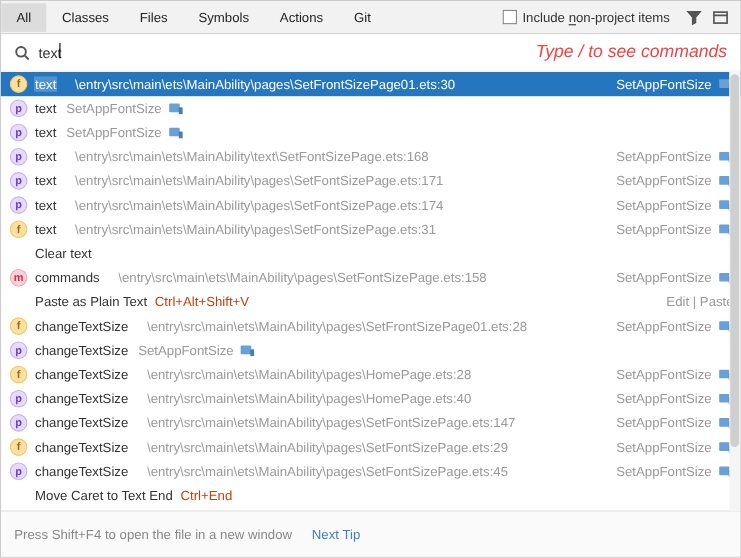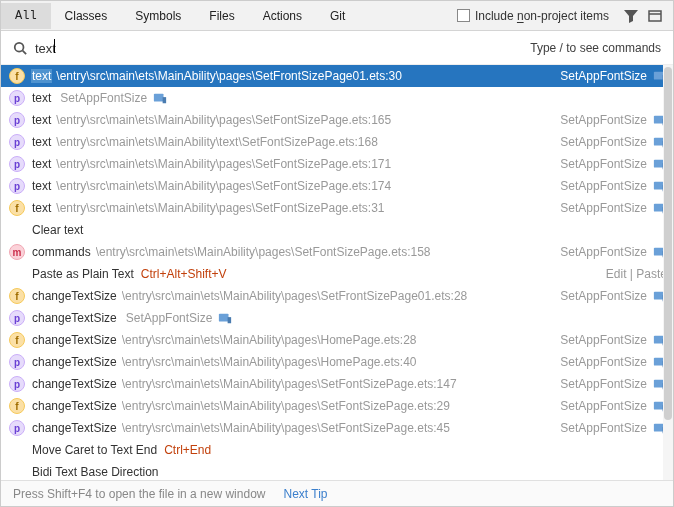--- a/index.html
+++ b/index.html
@@ -1,66 +1,66 @@
 <!DOCTYPE html>
 <html><head>
 <meta charset="utf-8">
 <style>
 * { margin: 0; padding: 0; box-sizing: border-box; }
 body { font-family: "Segoe UI", Arial, sans-serif; font-size: 12px; color: #333; background: #fff; width: 674px; height: 507px; overflow: hidden; border: 1px solid #ccc; display: flex; flex-direction: column; }
 
 .tabbar { display: flex; align-items: center; background: #f2f2f2; border-bottom: 1px solid #d4d4d4; height: 30px; padding: 0 8px 0 0; }
 .tab { padding: 6px 14px; cursor: pointer; color: #222; }
-.tab.active { background: #dcdcdc; font-family: Liberation Mono, monospace; }
+.tab.active { background: #dcdcdc; }
 .tab-spacer { flex: 1; }
 .chk-wrap { display: flex; align-items: flex-start; gap: 5px; margin-right: 8px; }
 .chk { width: 13px; height: 13px; border: 1px solid #888; background: #fff; }
 .iconbtn { width: 20px; height: 20px; display: flex; align-items: center; justify-content: center; margin-left: 4px; cursor: pointer; }
 .iconbtn svg { width: 16px; height: 16px; }
 
 .searchrow { display: flex; align-items: center; height: 34px; padding: 0 12px; border-bottom: 1px solid #eee; }
 .searchrow svg { width: 14px; height: 14px; margin-right: 8px; fill: none; stroke: #555; stroke-width: 2; }
 .searchinput { flex: 1; border: none; outline: none; font-size: 13px; color: #333; }
 .searchcaret { display: inline-block; width: 1px; height: 14px; background: #000; margin-left: -2px; animation: blink 1s step-end infinite; }
 @keyframes blink { 50% { opacity: 0; } }
-.hint { color: #404040; font-size: 12px; }
+.hint { color: #ef4444; font-size: 16px; font-style: italic; }
 
 .results { flex: 1; overflow-y: auto; position: relative; }
 .row { display: flex; align-items: center; height: 22px; padding: 0 6px 0 8px; cursor: pointer; }
 .row.selected { background: #2675bf; color: #fff; }
 .row.selected .path, .row.selected .right-text { color: #fff; }
 .kindicon { width: 16px; height: 16px; border-radius: 8px; display: flex; align-items: center; justify-content: center; font-size: 10px; font-weight: 600; margin-right: 6px; flex-shrink: 0; }
 .kind-f { background: #fbe0a6; color: #a06d00; border: 1px solid #f5c95a; }
 .kind-p { background: #e6dbfb; color: #6a40d4; border: 1px solid #caaef8; }
 .kind-m { background: #fbd2d9; color: #cc304d; border: 1px solid #f0a7b3; }
 .kind-none { background: transparent; border: none; }
 .match { padding: 0 1px; }
 .row:not(.selected) .match.hl { background: #fff2b2; }
 .row.selected .match.hl { background: #4f93cf; }
-.path { color: #999; margin-left: 4px; white-space: nowrap; overflow: hidden; text-overflow: ellipsis; flex: 1; }
+.path { color: #999; margin-left: 16px; white-space: nowrap; overflow: hidden; text-overflow: ellipsis; flex: 1; }
 .right-text { color: #999; margin-left: 8px; white-space: nowrap; }
 .navicon { width: 14px; height: 14px; margin-left: 6px; flex-shrink: 0; }
 .shortcut { color: #c2410c; margin-left: 6px; }
 
-.footer { height: 26px; display: flex; align-items: center; padding: 0 12px; border-top: 1px solid #e0e0e0; background: #fafafa; color: #888; }
+.footer { height: 42px; display: flex; align-items: center; padding: 0 12px; border-top: 1px solid #e0e0e0; background: #fafafa; color: #888; }
 .footer .link { color: #3b7fcc; margin-left: 18px; cursor: pointer; }
 
 .scrollbar { position: absolute; right: 0; top: 0; bottom: 0; width: 10px; background: #f5f5f5; }
 .scrollthumb { position: absolute; left: 1px; right: 1px; background: #cfcfcf; border-radius: 4px; }
 
 .und { text-decoration: underline; text-decoration-thickness: 1px; text-underline-offset: 2px; }
 </style>
 </head>
 <body>
 
 <div class="tabbar">
   <div class="tab active">All</div>
   <div class="tab">Classes</div>
+  <div class="tab">Files</div>
   <div class="tab">Symbols</div>
-  <div class="tab">Files</div>
   <div class="tab">Actions</div>
   <div class="tab">Git</div>
   <div class="tab-spacer"></div>
   <label class="chk-wrap">
     <span class="chk"></span>
     <span><span>Include </span><span class="und">n</span><span>on-project items</span></span>
   </label>
   <div class="iconbtn">
     <svg viewBox="0 0 16 16">
         <path d="M1 2h14l-5 6v5l-4 2v-7z" fill="#555"></path>
@@ -102,21 +102,20 @@
       <span class="match">text</span>
       <span class="right-text">SetAppFontSize</span>
       <svg class="navicon" viewBox="0 0 16 16">
         <rect x="1" y="3" width="11" height="9" rx="1" fill="#6aa0d8"></rect>
         <rect x="11" y="7" width="4" height="7" fill="#4a7cb0"></rect>
       </svg>
     </div>
     <div class="row">
       <span class="kindicon kind-p">p</span>
       <span class="match">text</span>
-      <span class="path">\entry\src\main\ets\MainAbility\pages\SetFontSizePage.ets:165</span>
       <span class="right-text">SetAppFontSize</span>
       <svg class="navicon" viewBox="0 0 16 16">
         <rect x="1" y="3" width="11" height="9" rx="1" fill="#6aa0d8"></rect>
         <rect x="11" y="7" width="4" height="7" fill="#4a7cb0"></rect>
       </svg>
     </div>
     <div class="row">
       <span class="kindicon kind-p">p</span>
       <span class="match">text</span>
       <span class="path">\entry\src\main\ets\MainAbility\text\SetFontSizePage.ets:168</span>

